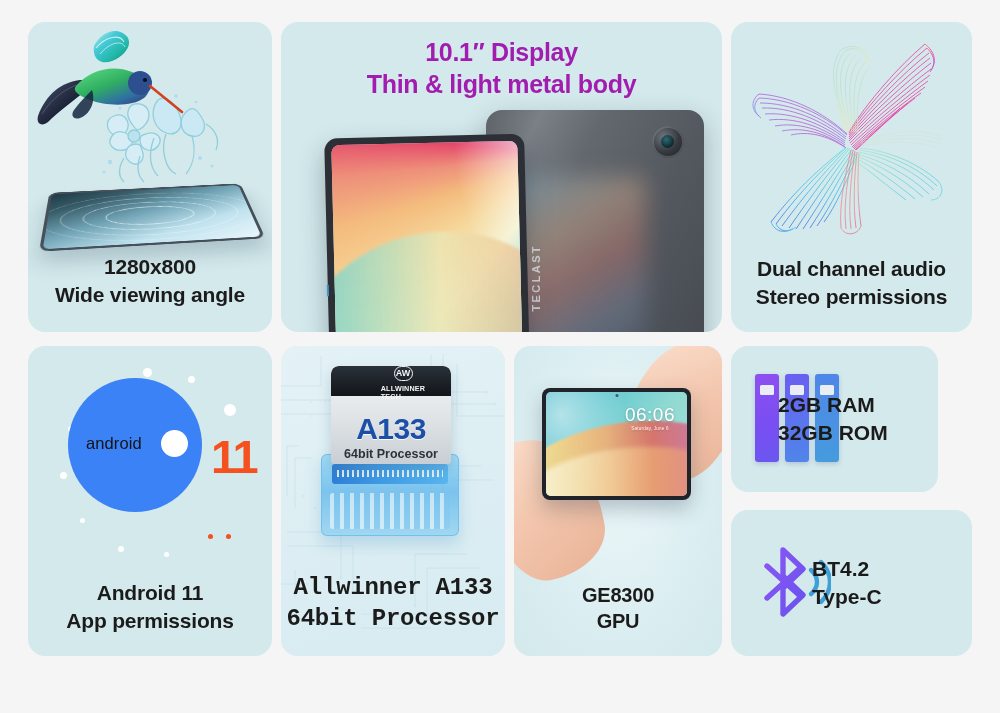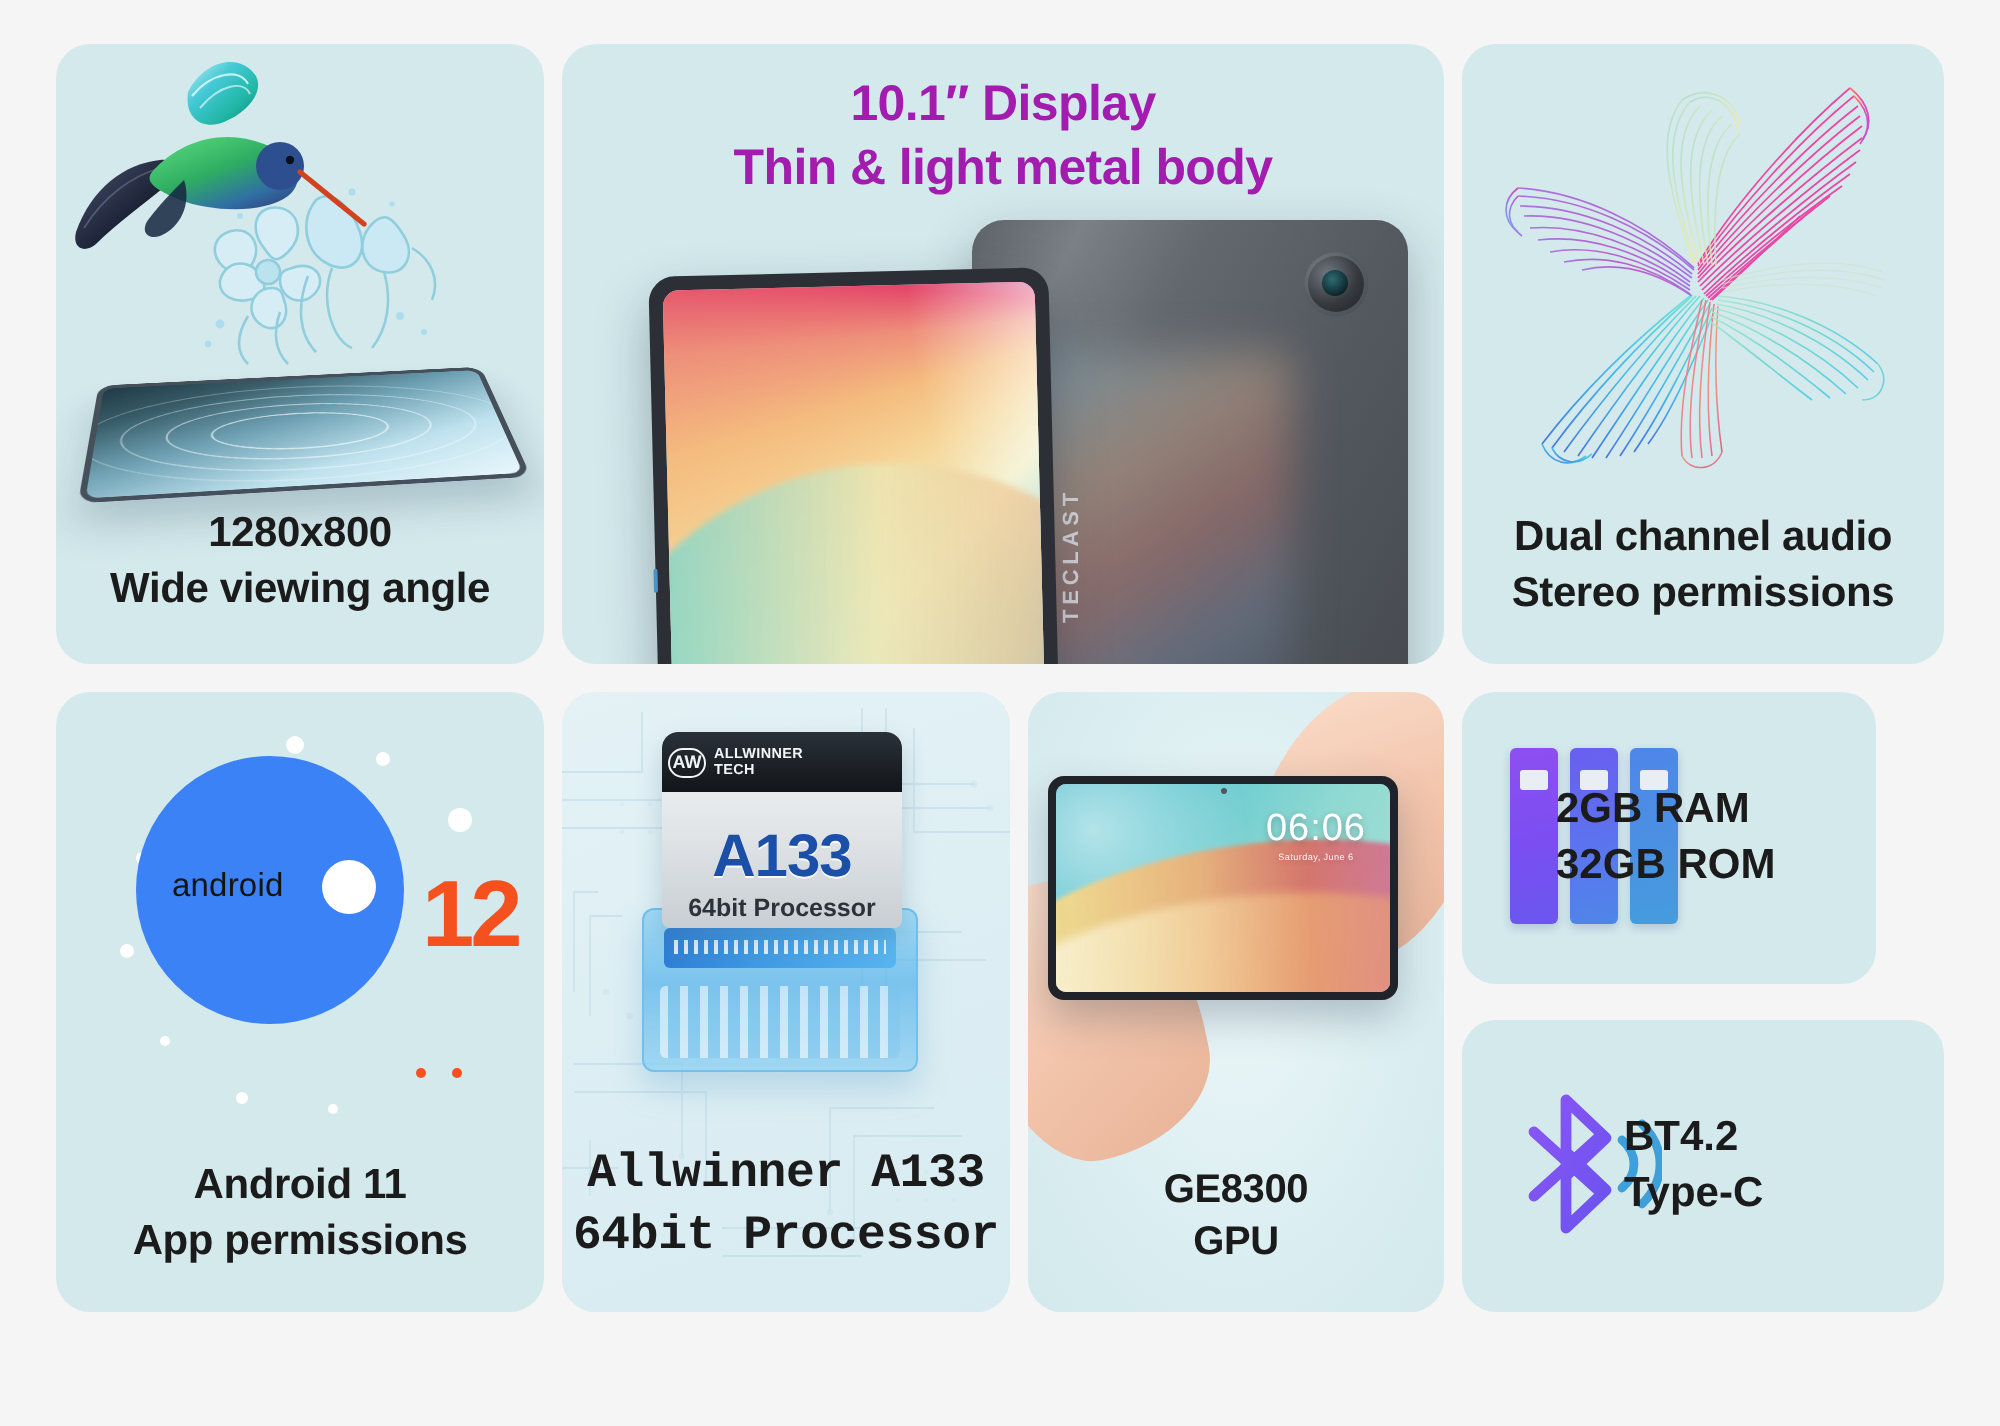--- a/index.html
+++ b/index.html
@@ -328,21 +328,22 @@
     overflow: hidden;
   }
   .chip-label .hdr {
     position: relative;
     height: 30px;
     background: linear-gradient(180deg, #2a3139 0%, #121519 100%);
     border-radius: 7px 7px 0 0;
     display: flex;
     align-items: center;
     gap: 4px;
-    padding-left: 3px;
+    padding-left: 24px;
+    flex-direction: column;
   }
   .chip-label .aw-mark {
     width: 19px; height: 15px;
     border: 1.3px solid #f2f4f6;
     border-radius: 9px;
     color: #f2f4f6;
     font-size: 9px;
     font-weight: bold;
     line-height: 13px;
     text-align: center;
@@ -388,22 +389,22 @@
   }
   .hand-left {
     left: -26px; top: 92px;
     width: 112px; height: 142px;
     border-radius: 26% 58% 58% 44% / 34% 64% 32% 66%;
     transform: rotate(-12deg);
   }
 
   .gpu-tablet {
     position: absolute;
-    left: 10px; top: 42px;
-    width: 175px; height: 112px;
+    left: 28px; top: 42px;
+    width: 149px; height: 112px;
     background: #20242a;
     border-radius: 8px;
     padding: 4px;
     box-shadow: 0 9px 20px rgba(50,70,90,.30);
     z-index: 5;
   }
   .gpu-tablet .screen {
     position: absolute;
     inset: 4px;
     border-radius: 5px;
@@ -744,21 +745,21 @@
       <span class="sparkle" style="left:90px;  top:200px; width:6px;  height:6px;"></span>
       <span class="sparkle" style="left:136px; top:206px; width:5px;  height:5px;"></span>
       <span class="sparkle orange" style="left:180px; top:188px; width:5px; height:5px;"></span>
       <span class="sparkle orange" style="left:198px; top:188px; width:5px; height:5px;"></span>
 
       <div class="android-blob">
         <span class="android-word">android</span>
         <span class="android-dot-white"></span>
       </div>
 
-      <div class="android-eleven">12</div>
+      <div class="android-eleven">11</div>
     </div>
 
     <div class="caption">
       <span class="ln">Android 11</span>
       <span class="ln">App permissions</span>
     </div>
   </div>
 
   <div class="panel" id="p-cpu">
     <div class="cpu-scene">

